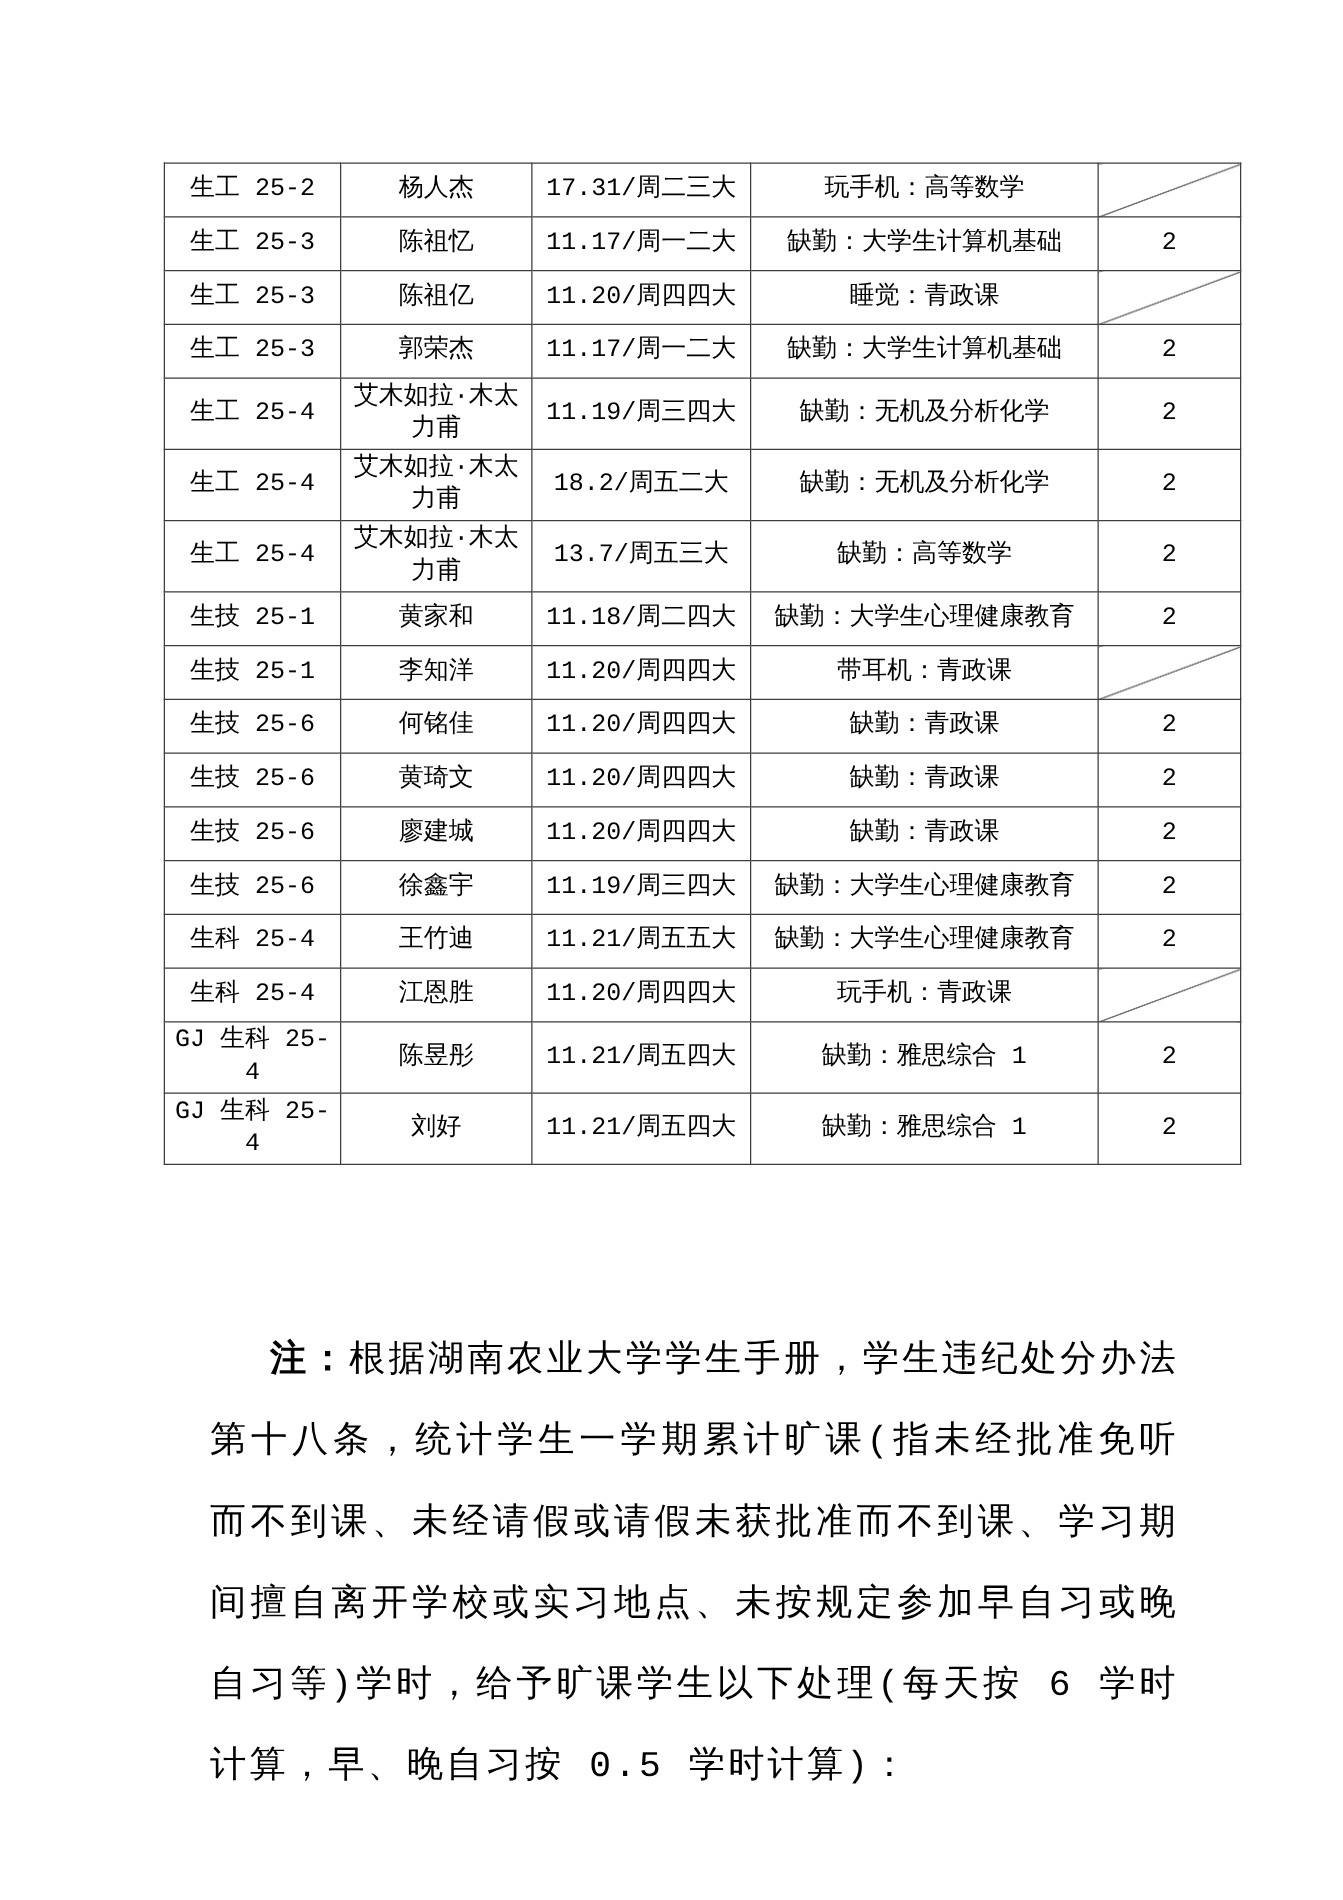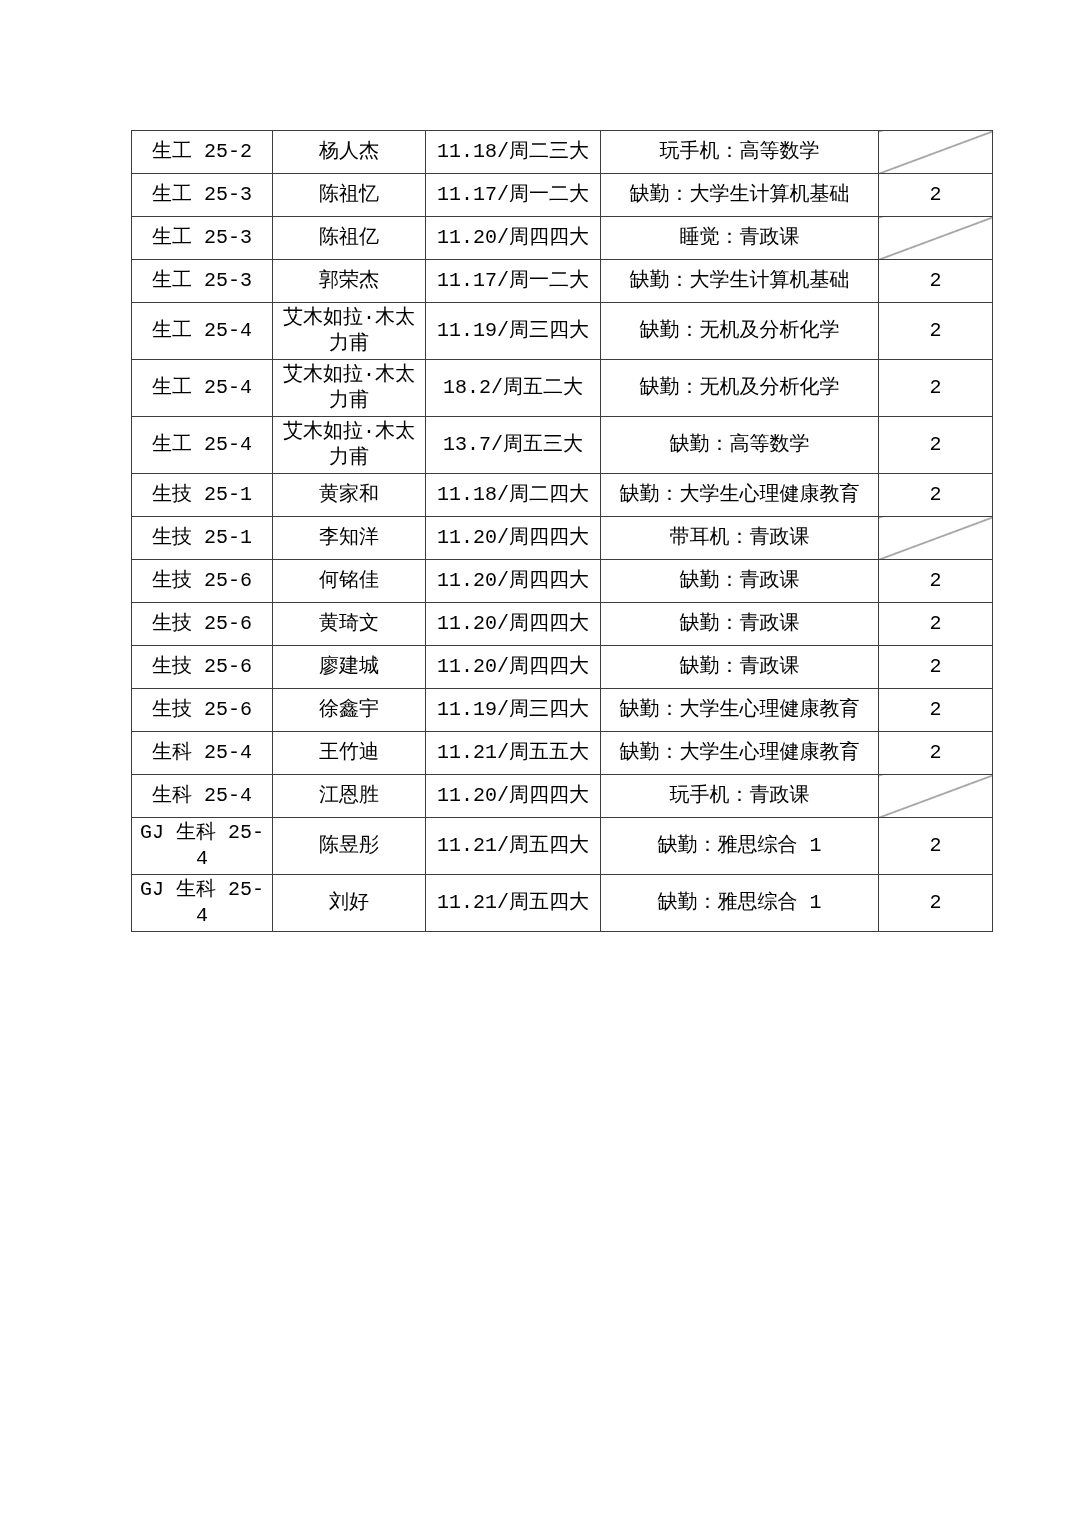--- a/index.html
+++ b/index.html
@@ -66,21 +66,21 @@
 </head>
 <body>
 
 <div class="page">
 
   <table class="att">
     <tbody>
         <tr>
           <td class="col-class">生工 25-2</td>
           <td class="col-name">杨人杰</td>
-          <td class="col-date">11.18/周二三大</td>
+          <td class="col-date">17.31/周二三大</td>
           <td class="col-violation">玩手机：高等数学</td>
           <td class="col-hours slash"></td>
         </tr>
         <tr>
           <td class="col-class">生工 25-3</td>
           <td class="col-name">陈祖忆</td>
           <td class="col-date">11.17/周一二大</td>
           <td class="col-violation">缺勤：大学生计算机基础</td>
           <td class="col-hours">2</td>
         </tr>
@@ -185,14 +185,15 @@
         <tr>
           <td class="col-class">GJ 生科 25-4</td>
           <td class="col-name">刘好</td>
           <td class="col-date">11.21/周五四大</td>
           <td class="col-violation">缺勤：雅思综合 1</td>
           <td class="col-hours">2</td>
         </tr>
       </tbody>
   </table>
 
+  <p class="note"><span class="note-label">注：</span><span>根据湖南农业大学学生手册，学生违纪处分办法第十八条，统计学生一学期累计旷课(指未经批准免听而不到课、未经请假或请假未获批准而不到课、学习期间擅自离开学校或实习地点、未按规定参加早自习或晚自习等)学时，给予旷课学生以下处理(每天按 6 学时计算，早、晚自习按 0.5 学时计算)：</span></p>
 
 </div>
 
 </body></html>

